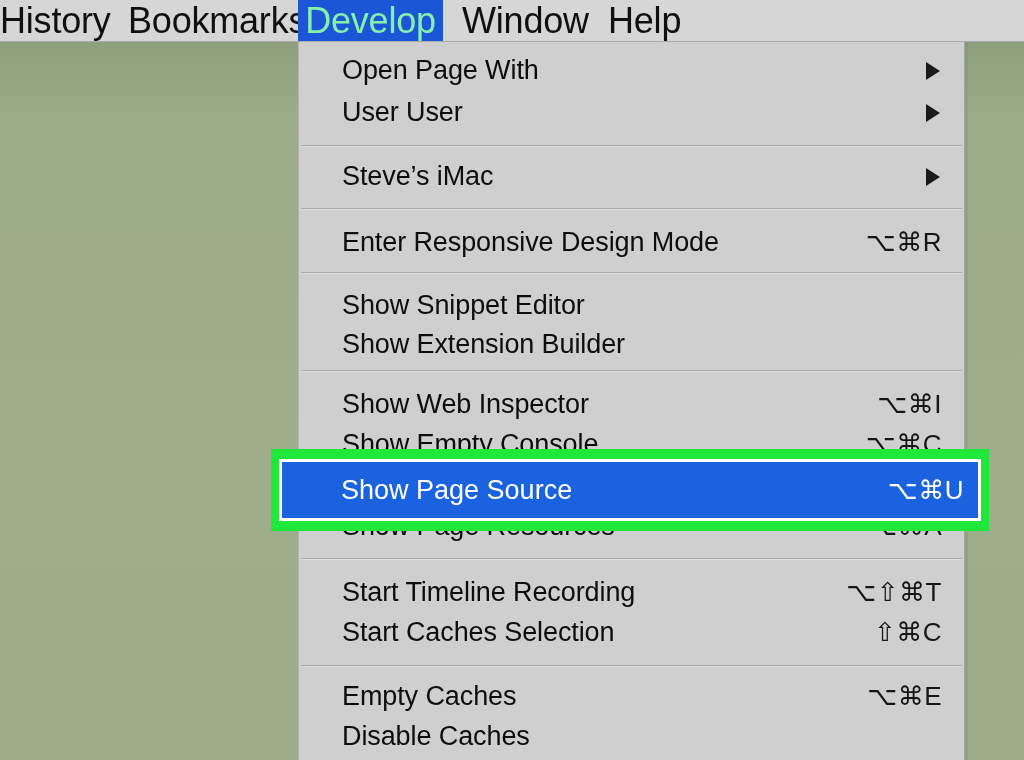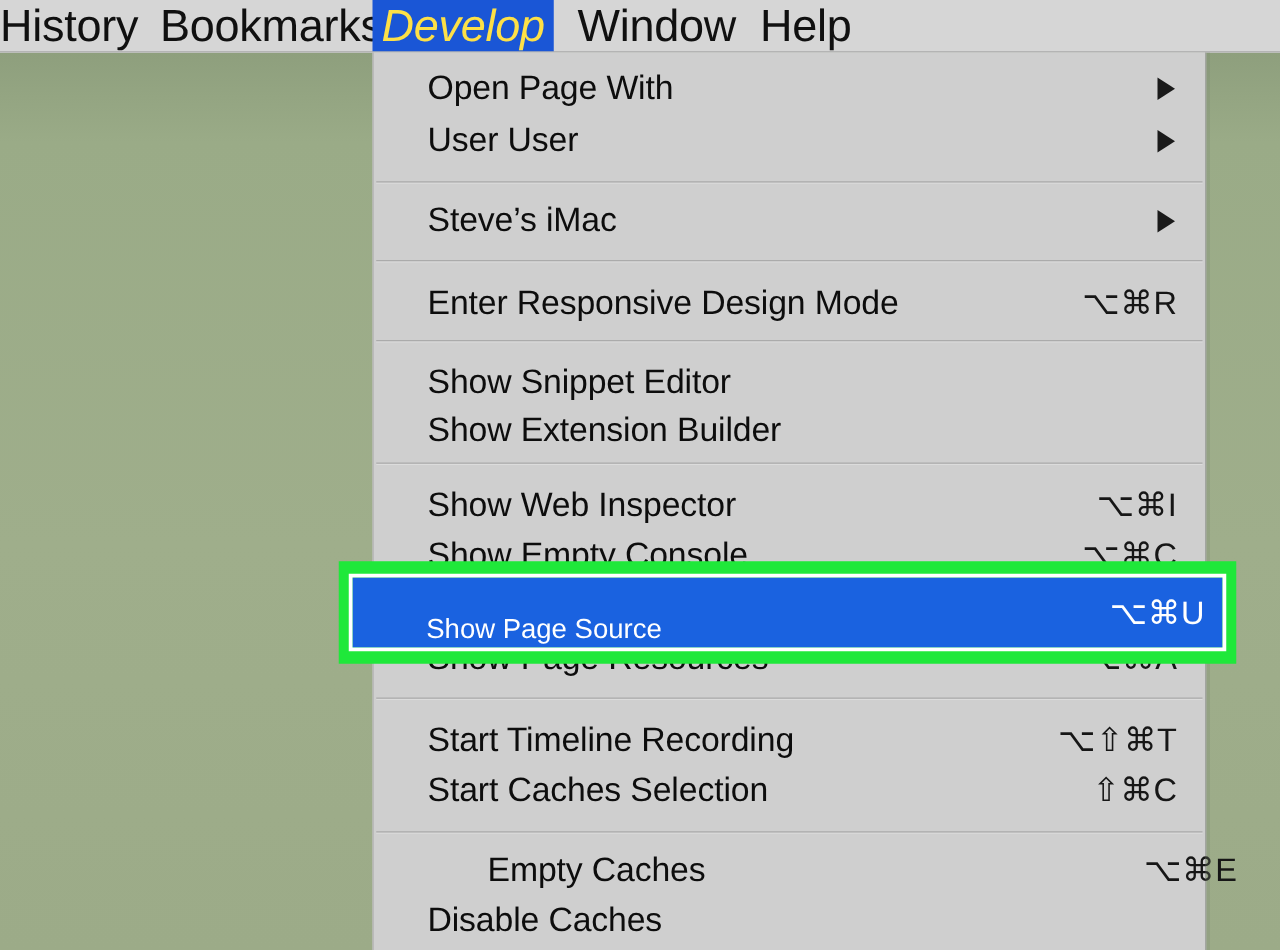--- a/index.html
+++ b/index.html
@@ -43,22 +43,21 @@
     top: 0;
     height: 41px;
     line-height: 41px;
     font-size: 36px;
     color: #101010;
     white-space: nowrap;
     letter-spacing: -0.2px;
   }
   .menubar-item.active {
     background: #1a56d6;
-    color: #fde047;
-    font-style: italic;
+    color: #86efac;
   }
 
   
   .menu-panel {
     position: absolute;
     left: 298px;
     top: 42px;
     width: 667px;
     height: 718px;
     background: #cfcfcf;
@@ -151,24 +150,24 @@
     left: 282px;
     top: 462px;
     width: 696px;
     height: 56px;
     background: #1a62e0;
     box-sizing: border-box;
   }
   .selected-row .label {
     position: absolute;
     left: 59px;
-    top: 13px;
+    top: 0;
     height: 56px;
     line-height: 56px;
-    font-size: 22px;
+    font-size: 27px;
     color: #ffffff;
     white-space: nowrap;
   }
   .selected-row .shortcut {
     position: absolute;
     right: 14px;
     top: 0;
     height: 56px;
     line-height: 56px;
     font-size: 26px;
@@ -234,21 +233,21 @@
         <span class="shortcut">⌥⌘A</span>
       </div>
       <div class="menu-item" style="top: 526px;">
         <span class="label">Start Timeline Recording</span>
         <span class="shortcut">⌥⇧⌘T</span>
       </div>
       <div class="menu-item" style="top: 566px;">
         <span class="label">Start Caches Selection</span>
         <span class="shortcut">⇧⌘C</span>
       </div>
-      <div class="menu-item" style="top: 630px; margin-left: 48px;">
+      <div class="menu-item" style="top: 630px;">
         <span class="label">Empty Caches</span>
         <span class="shortcut">⌥⌘E</span>
       </div>
       <div class="menu-item" style="top: 670px;">
         <span class="label">Disable Caches</span>
       </div>
     </div>
 
   <div class="annotation-box"></div>
   <div class="selected-row">

